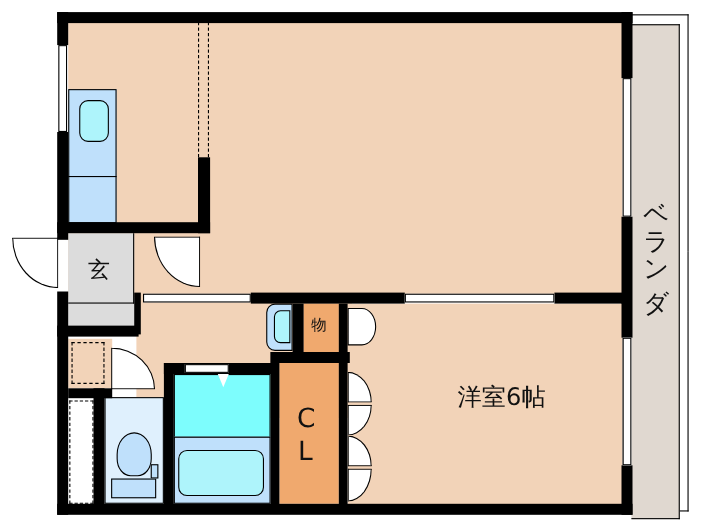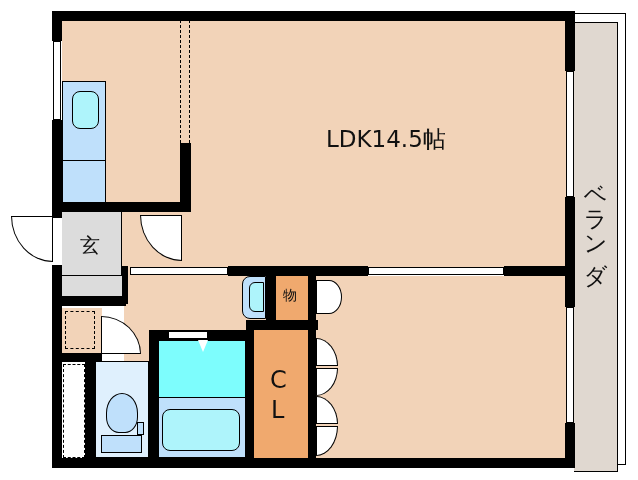--- a/index.html
+++ b/index.html
@@ -53,21 +53,21 @@
   <div class="abs" style="left:242px;top:276px;width:24px;height:43px;background:#bfe0fb;border:1px solid #000;border-radius:8px 0 0 8px;"></div>
   <div class="abs" style="left:249px;top:282px;width:15px;height:30px;background:#aef4fb;border:1px solid #000;border-radius:6px 0 0 6px;"></div>
 
   <div class="abs" style="left:254px;top:330px;width:54px;height:128px;background:#f0a96e;"></div>
   <div class="lbl" style="left:270px;top:366px;font-size:24px;">C</div>
   <div class="lbl" style="left:271px;top:396px;font-size:24px;">L</div>
 
   <div class="abs" style="left:63px;top:364px;width:22px;height:94px;background:#fff;border:1px dashed #000;"></div>
   <div class="abs" style="left:65px;top:311px;width:30px;height:38px;border:1px dashed #000;"></div>
 
-  <div class="lbl" style="left:326px;top:124px;font-size:23px;">LDK14.5帖</div>
+  <div class="lbl" style="left:416px;top:346px;font-size:22px;">洋室6帖</div>
 
   <div class="wall" style="left:52px;top:11px;width:523px;height:10px;"></div>
   <div class="wall" style="left:52px;top:458px;width:523px;height:10px;"></div>
   <div class="wall" style="left:52px;top:11px;width:10px;height:30px;"></div>
   <div class="wall" style="left:52px;top:120px;width:10px;height:98px;"></div>
   <div class="wall" style="left:52px;top:265px;width:10px;height:203px;"></div>
   <div class="wall" style="left:565px;top:11px;width:10px;height:60px;"></div>
   <div class="wall" style="left:565px;top:197px;width:10px;height:110px;"></div>
   <div class="wall" style="left:565px;top:423px;width:10px;height:45px;"></div>
 

